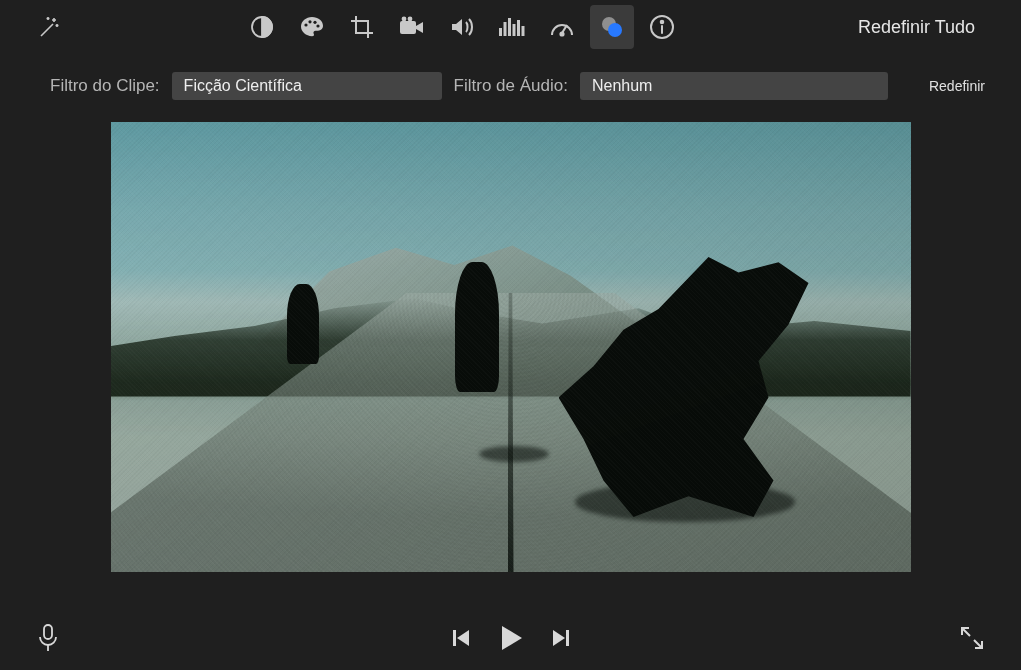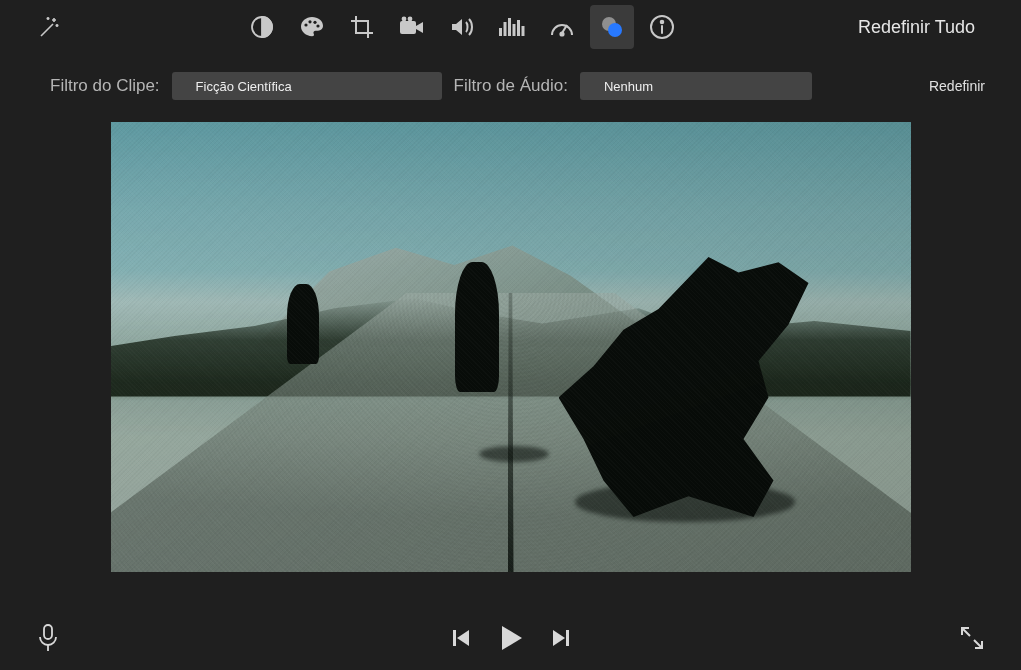--- a/index.html
+++ b/index.html
@@ -40,26 +40,26 @@
       display:flex; align-items:center;
       padding:18px 30px 4px 50px;
       gap:12px;
       font-size:17px;
     }
     .filter-row .label { color:#b5b5b5; white-space:nowrap; }
     .filter-row .field {
       background:#444; color:#eee;
       height:28px;
       display:flex; align-items:center;
-      padding:0 24px;
+      padding:0 12px;
       border-radius:3px;
-      font-size:13px;
+      font-size:16px;
     }
     .field.clip  { width:270px; }
-    .field.audio { width:232px; }
+    .field.audio { width:308px; }
     .reset-btn {
       font-size:14px; color:#e0e0e0;
       margin-left:auto;
       padding-right:6px;
     }
     
     .preview-wrap {
       display:flex; justify-content:center;
       padding:18px 0 0;
     }

